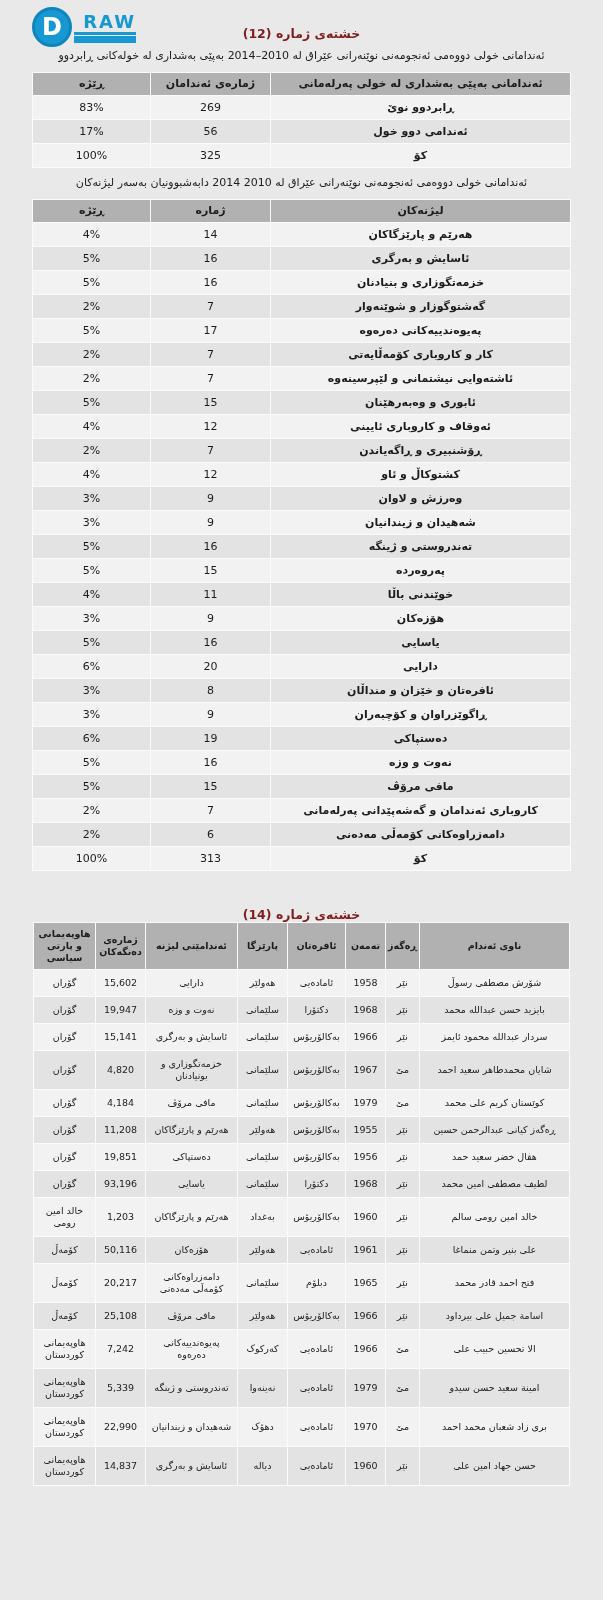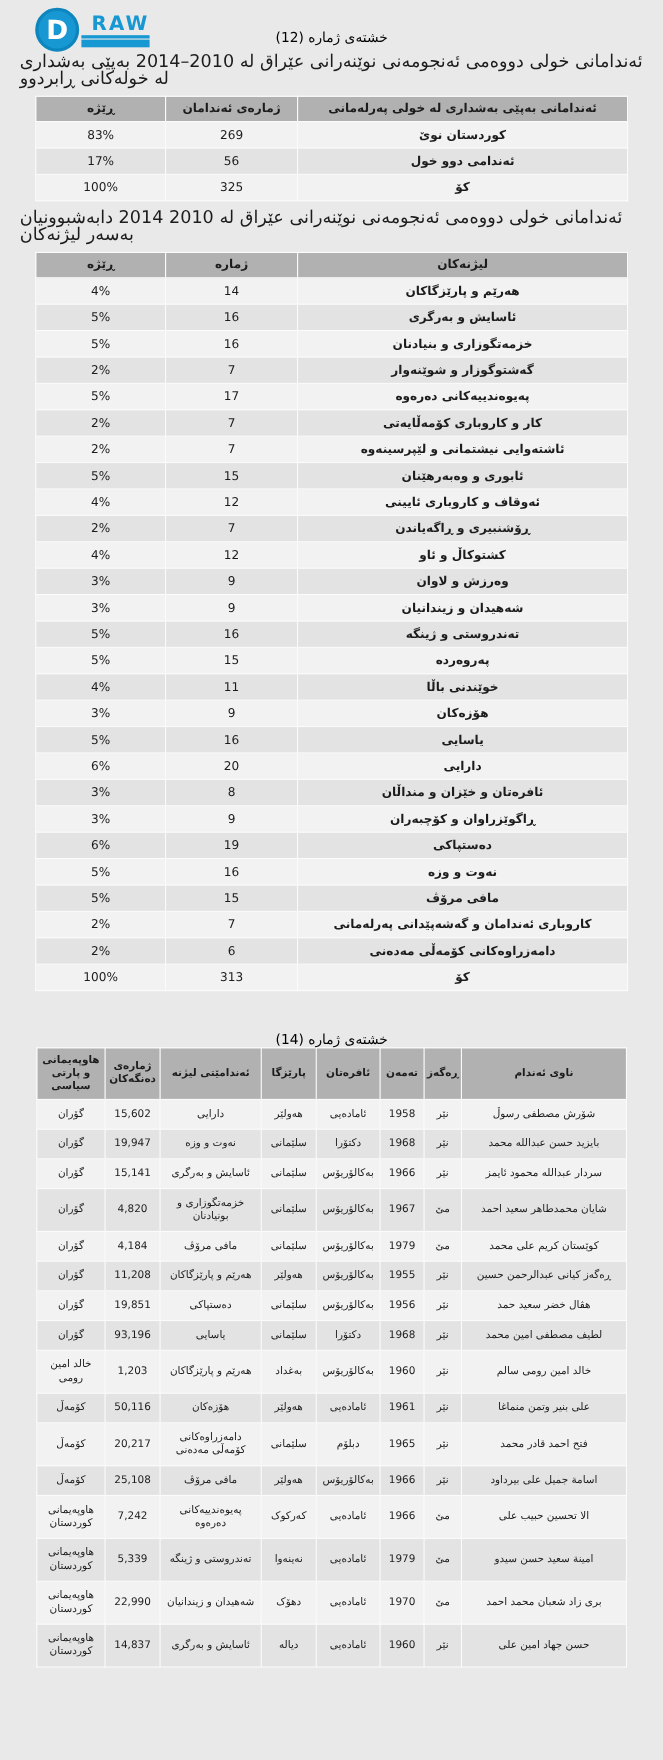--- a/index.html
+++ b/index.html
@@ -43,31 +43,31 @@
     letter-spacing:2px;
     line-height:18px;
     border-bottom:3px solid #1798d2;
     padding-bottom:1px;
     text-align:right;
   }
   .raw-bar{height:7px;background:#1798d2;margin-top:1px;width:62px;}
   
   .tbl-title{
     text-align:center;
-    color:#000000;
+    color:#7f1d1d;
     font-size:12.5px;
-    font-weight:normal;
+    font-weight:bold;
     margin:0;
   }
   #title12{padding-top:26px;}
   #title13{margin-top:16px;}
   #title14{margin-top:36px;}
   .tbl-sub{
-    text-align:left;
-    font-size:16px;
+    text-align:center;
+    font-size:11px;
     margin:7px 18px 9px;
     line-height:15px;
   }
   
   table{border-collapse:collapse;margin:0 auto;}
   th{
     background:#b1b1b1;
     font-weight:bold;
     border:1px solid #fbfbfb;
     text-align:center;
@@ -126,21 +126,21 @@
       </colgroup>
     <thead>
         <tr>
           <th>ئەندامانی بەپێی بەشداری لە خولی پەرلەمانی</th>
           <th>ژمارەی ئەندامان</th>
           <th>ڕێژە</th>
         </tr>
       </thead>
     <tbody>
         <tr>
-          <td>کوردستان نوێ</td>
+          <td>ڕابردوو نوێ</td>
           <td>269</td>
           <td>83%</td>
         </tr>
         <tr>
           <td>ئەندامی دوو خول</td>
           <td>56</td>
           <td>17%</td>
         </tr>
         <tr>
           <td>کۆ</td>

